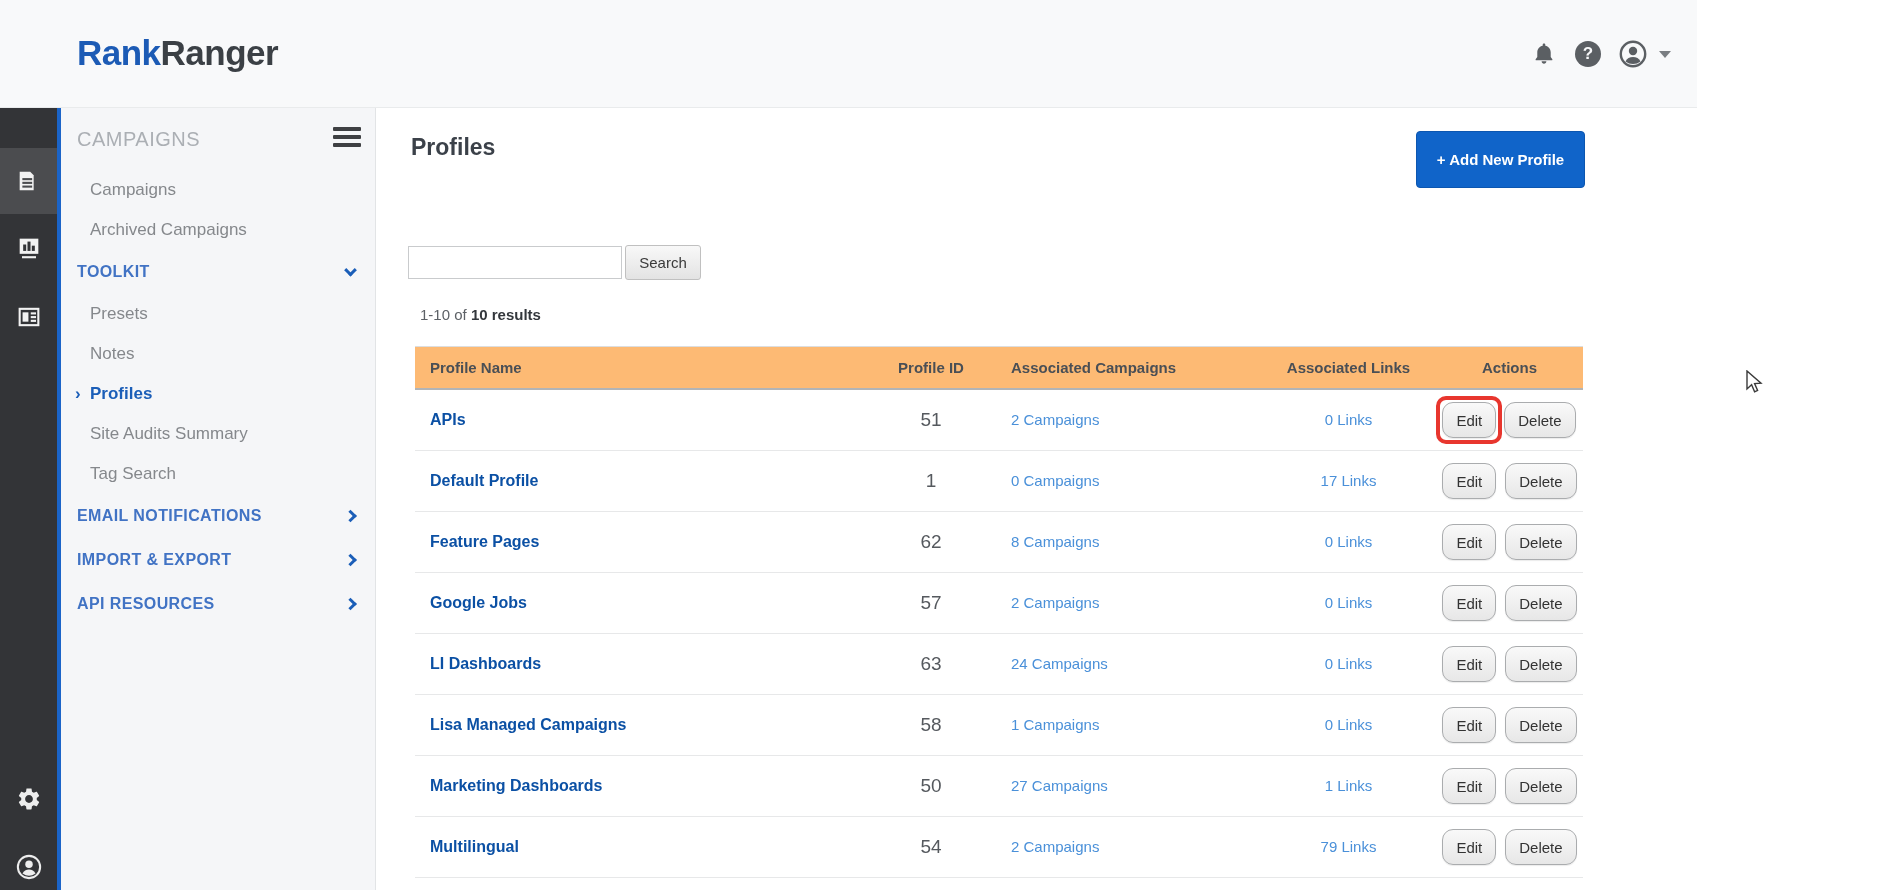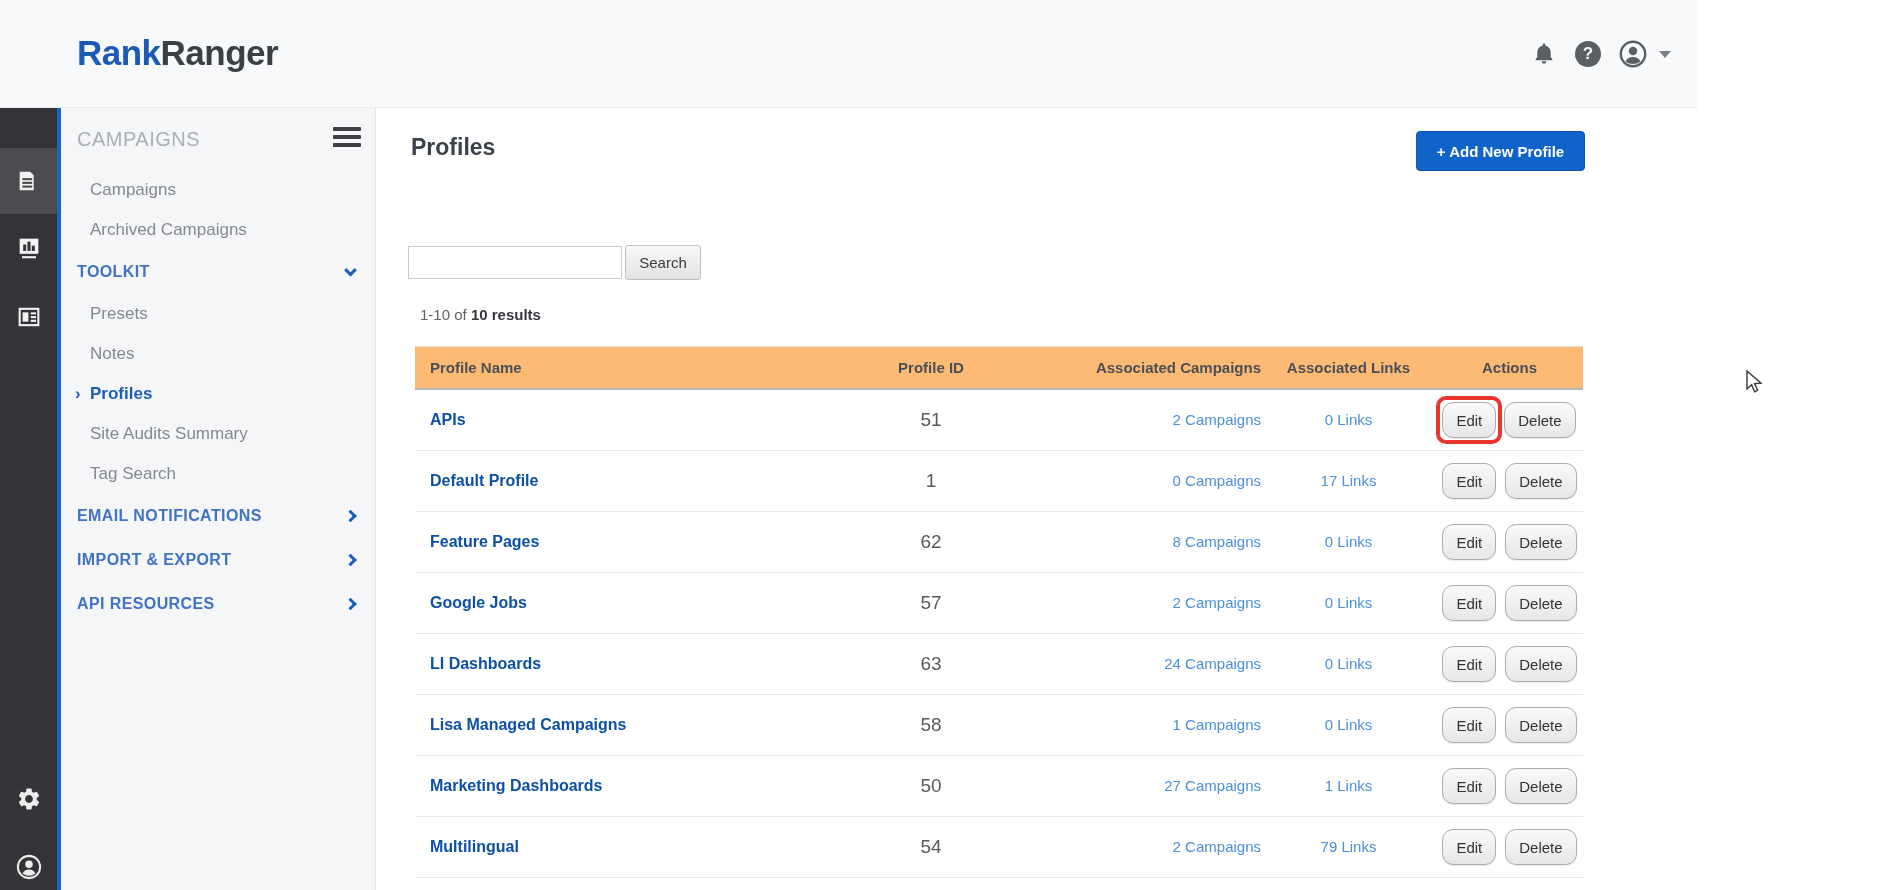--- a/index.html
+++ b/index.html
@@ -42,42 +42,42 @@
   .nav-section { position:relative; height:44px; line-height:44px; padding-left:16px;
     font-size:16px; font-weight:bold; color:#4173c4; letter-spacing:0.4px; cursor:pointer; white-space:nowrap; }
   .chev { position:absolute; right:20px; top:50%; width:9px; height:9px;
     border-right:3px solid #1b5eb8; border-bottom:3px solid #1b5eb8; }
   .chev.down  { transform:translateY(-70%) rotate(45deg); }
   .chev.right { transform:translateY(-50%) rotate(-45deg); }
 
   
   .main { position:absolute; left:377px; top:108px; width:1511px; height:782px; background:#fff; }
   .page-title { position:absolute; left:34px; top:26px; font-size:23px; font-weight:bold; color:#3b4149; }
-  .add-btn { position:absolute; left:1039px; top:23px; width:169px; height:40px;
+  .add-btn { position:absolute; left:1039px; top:23px; width:169px; height:57px;
     background:#1064c9; color:#fff; font-size:15px; font-weight:bold;
     border:1px solid #0c56b0; border-radius:4px; cursor:pointer;
     display:flex; align-items:center; justify-content:center; font-family:"Liberation Sans",sans-serif; }
   .search-row { position:absolute; left:31px; top:137px; display:flex; align-items:center; }
   .search-input { width:214px; height:33px; border:1px solid #c9cbcd; background:#fff;
     padding:0 8px; font-size:15px; outline:none; font-family:"Liberation Sans",sans-serif; }
   .search-btn { margin-left:3px; width:76px; height:35px; font-size:15px; color:#3a3a3a;
     background:linear-gradient(#f8f8f8,#e3e3e3); border:1px solid #c0c0c0; border-radius:3px;
     cursor:pointer; font-family:"Liberation Sans",sans-serif; }
   .results-line { position:absolute; left:43px; top:198px; font-size:15px; color:#5d6166; }
   .results-line b { color:#33373c; }
 
   
   .table { position:absolute; left:38px; top:238px; width:1168px; }
   .thead { display:flex; align-items:center; height:44px; background:#fdba74;
     border-top:1px solid #dcdee0; border-bottom:2px solid #b2b4b6;
     font-size:15px; font-weight:bold; color:#4a4f55; }
   .trow { display:flex; align-items:center; height:61px; border-bottom:1px solid #e7e8e9; background:#fff; }
   .col-name    { width:436px; padding-left:15px; }
   .col-id      { width:160px; text-align:center; }
-  .col-camp    { width:250px; text-align:right; }
+  .col-camp    { width:250px; text-align:left; }
   .col-links   { width:175px; text-align:center; }
   .col-actions { width:147px; text-align:center; display:flex; align-items:center; justify-content:center; gap:9px; }
   .trow .col-name { font-size:16px; font-weight:bold; color:#0b50a4; cursor:pointer; }
   .trow .col-id { font-size:19px; color:#55595e; }
   .cell-link { font-size:15px; color:#4a90d9; cursor:pointer; text-decoration:none; }
   .act-btn { height:36px; padding:0 13px; font-size:15px; color:#333;
     background:linear-gradient(#f9f9f9,#e7e7e7); border:1px solid #aaacae; border-radius:11px;
     cursor:pointer; box-shadow:0 1px 1px rgba(0,0,0,0.08); font-family:Liberation Sans, sans-serif; }
   .red-ring { display:inline-flex; border:4px solid #e8362e; border-radius:10px; padding:2px; margin:-7px; }
 

